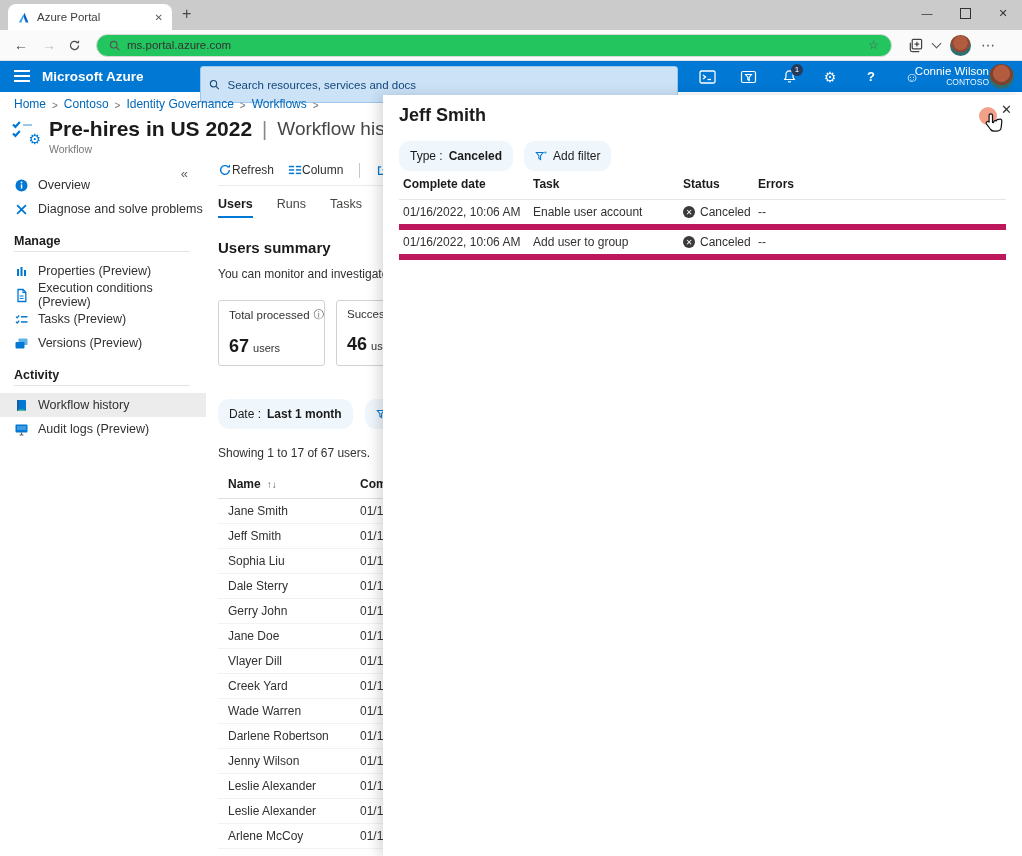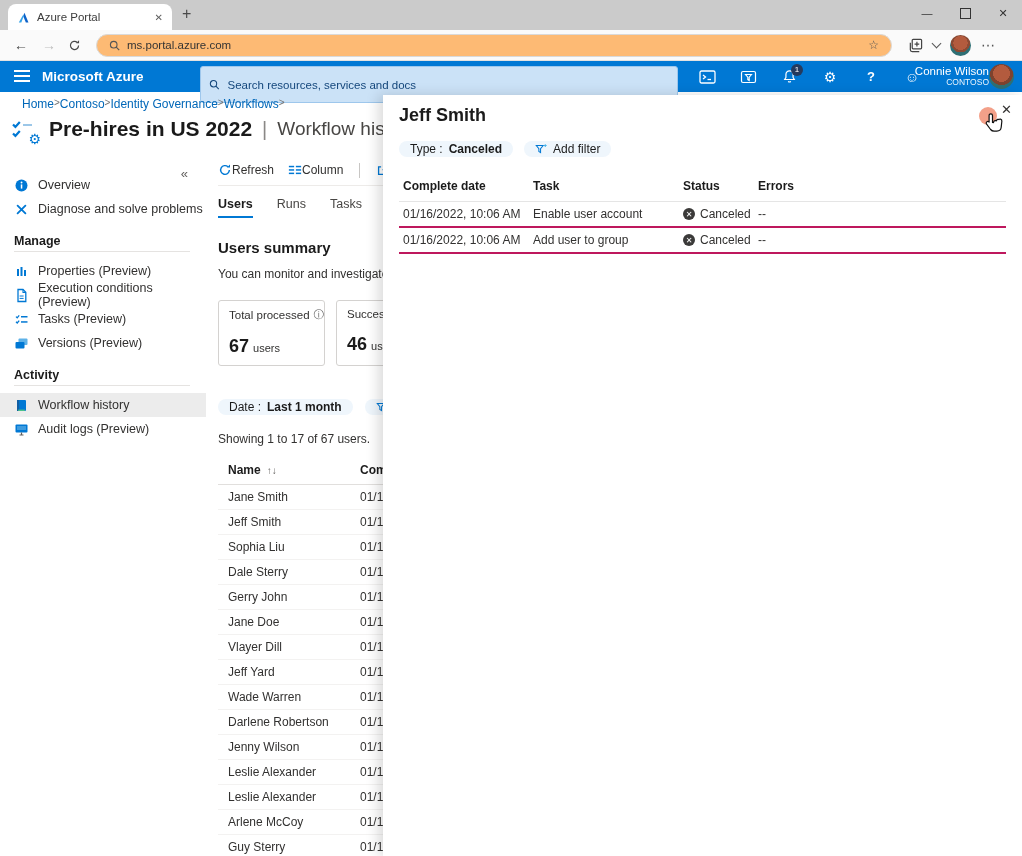--- a/index.html
+++ b/index.html
@@ -15,21 +15,21 @@
   .tab-close{margin-left:auto;font-size:10px;color:#5f5f5f;cursor:pointer}
   .newtab{position:absolute;left:182px;top:5px;font-size:16px;color:#4a4a4a;cursor:pointer}
   .winctl{position:absolute;top:0;right:0;height:26px;display:flex}
   .winbtn{width:38px;display:flex;align-items:center;justify-content:center;font-size:11px;color:#333;cursor:pointer}
   .maxbox{width:9px;height:9px;border:1.2px solid #333}
 
   .addressbar{position:absolute;left:0;top:30px;right:0;height:31px;background:#fafafa;
        border-bottom:1px solid #e2e2e2;display:flex;align-items:center;padding:0 12px;gap:10px;box-sizing:border-box}
   .nav-ic{font-size:14px;color:#474747;width:18px;text-align:center;cursor:pointer}
   .nav-ic.disabled{color:#bdbdbd}
-  .urlbox{width:796px;height:23px;background:#fdba74;border:1px solid #d9d9d9;border-radius:12px;
+  .urlbox{width:796px;height:23px;background:#22c55e;border:1px solid #d9d9d9;border-radius:12px;
        display:flex;align-items:center;gap:7px;padding:0 12px;font-size:11.5px;color:#333;box-sizing:border-box}
   .url-star{margin-left:auto;font-size:12px;color:#555;cursor:pointer}
   .abar-right{display:flex;align-items:center;gap:10px;margin-left:6px}
   .chev{width:6px;height:6px;border-right:1.4px solid #555;border-bottom:1.4px solid #555;
        transform:rotate(45deg);margin-top:-3px}
   .b-avatar{width:21px;height:21px;border-radius:50%;
        background:radial-gradient(circle at 50% 38%,#b35b3e 0 42%,#8a4a34 43% 56%,#2e6f74 57%)}
   .ellipsis{font-size:14px;color:#555;cursor:pointer}
 
   
@@ -49,21 +49,21 @@
   .badge{position:absolute;top:-4px;right:-5px;width:12px;height:12px;border-radius:50%;
        background:#243a5e;color:#fff;font-size:8px;display:flex;align-items:center;justify-content:center}
   .az-user{position:absolute;right:8px;top:3px;display:flex;align-items:center;gap:0;cursor:pointer}
   .az-user-text{text-align:right;line-height:1.15}
   .az-user-name{font-size:11.5px;font-weight:400}
   .az-user-org{font-size:8.5px;opacity:.92}
   .az-avatar{width:25px;height:25px;border-radius:50%;
        background:radial-gradient(circle at 50% 38%,#b35b3e 0 42%,#7e422e 43% 58%,#2e6f74 59%)}
 
   
-  .breadcrumb{position:absolute;left:22px;top:97px;font-size:12px;display:flex;align-items:flex-start}
+  .breadcrumb{position:absolute;left:14px;top:97px;font-size:12px;display:flex;gap:6px;align-items:flex-end}
   .crumb{color:#0067b8;cursor:pointer}
   .crumb-sep{color:#737373;font-size:10px}
   .titlebar{position:absolute;left:10px;top:117px;display:flex;gap:9px}
   .wf-icon{position:relative;width:30px;height:30px;flex:0 0 30px}
   .wf-gear{position:absolute;right:-1px;bottom:1px;color:#0078d4;font-size:14px;line-height:1}
   .title-line{display:flex;align-items:center;gap:10px}
   .page-title{font-size:21px;font-weight:700;color:#1a1a1a}
   .page-sep{font-size:20px;color:#8a8886;font-weight:300}
   .page-view{font-size:19px;color:#484644}
   .page-type{font-size:10.5px;color:#797775;margin-top:2px}
@@ -92,44 +92,44 @@
   .summary-d{font-size:12px;margin-top:11px;white-space:nowrap;width:600px}
   .cards{display:flex;gap:11px;margin-top:19px}
   .card{width:85px;border:1px solid #d4d2d0;border-radius:3px;padding:7px 10px 8px;background:#fff}
   .card-l{font-size:11.5px;display:flex;gap:4px;align-items:center;white-space:nowrap}
   .info-ic{font-size:10.5px;color:#616161}
   .card-v{margin-top:14px;display:flex;align-items:baseline;gap:4px}
   .card-num{font-size:18px;font-weight:600;color:#1b1b1b}
   .card-unit{font-size:11px}
   .pills{display:flex;gap:12px;margin-top:33px}
   .pill{display:inline-flex;align-items:center;gap:6px;background:#eff6fc;border-radius:11px;
-       height:16px;padding:0 11px;font-size:12px;color:#1b1b1b;white-space:nowrap;cursor:pointer}
+       height:30px;padding:0 11px;font-size:12px;color:#1b1b1b;white-space:nowrap;cursor:pointer}
   .pill b{font-weight:700}
   .showing{font-size:12px;margin-top:17px}
   .utable{margin-top:11px;width:600px}
   .uhead{display:grid;grid-template-columns:132px 1fr;padding:6px 0 7px 10px;font-size:12px;
        font-weight:700;color:#1b1b1b;border-bottom:1px solid #e1dfdd}
   .sort{font-size:10px;color:#605e5c;margin-left:6px;font-weight:400}
   .urow{display:grid;grid-template-columns:132px 1fr;height:24px;align-items:center;
        padding-left:10px;font-size:12px;color:#323130;border-bottom:1px solid #f3f2f1;cursor:pointer}
 
   
   .panel{position:absolute;left:383px;top:95px;right:0;bottom:0;background:#fff;z-index:5;
        box-shadow:-5px 0 12px rgba(0,0,0,.14);padding:10px 16px 0;box-sizing:border-box}
   .panel-title{font-size:18px;font-weight:700;color:#1b1b1b}
   .panel-close{position:absolute;top:7px;right:10px;font-size:13px;color:#323130;cursor:pointer;font-weight:300}
   .click-dot{position:absolute;top:12px;right:25px;width:18px;height:18px;border-radius:50%;
        background:#f29b83;opacity:.95}
   .cursor-hand{position:absolute;top:17px;right:19px}
   .panel-pills{display:flex;gap:11px;margin-top:15px}
-  .ptable{margin-top:16px}
+  .ptable{}
   .phead{display:grid;grid-template-columns:130px 150px 75px 1fr;padding:6px 0 8px 4px;
        font-size:12px;font-weight:700;color:#1b1b1b;border-bottom:1px solid #e5e5e5}
   .prow{display:grid;grid-template-columns:130px 150px 75px 1fr;height:24px;align-items:center;
-       padding-left:4px;font-size:12px;border-bottom:2px solid #be185d}
+       padding-left:4px;font-size:12px;border-bottom:6px solid #be185d}
   .status-cell{display:flex;align-items:center}
   .cancel-ic{display:inline-flex;width:12px;height:12px;border-radius:50%;background:#3b3a39;
        color:#fff;font-size:8px;align-items:center;justify-content:center;margin-right:5px;flex:0 0 12px}
 </style>
 </head>
 <body>
 
 <div class="tabstrip">
   <div class="tab">
     <span>
@@ -247,20 +247,21 @@
         <path d="M3 16.5l2.4 2.4L9.8 14" stroke="#0078d4" stroke-width="2.2" fill="none"></path>
       </svg>
     <span class="wf-gear">⚙</span>
   </span>
   <span>
     <span class="title-line">
       <span class="page-title">Pre-hires in US 2022</span>
       <span class="page-sep">|</span>
       <span class="page-view">Workflow history</span>
     </span>
+    <div class="page-type">Workflow</div>
   </span>
 </div>
 
 <div class="sidebar">
   <span class="collapse">«</span>
   <div class="side-list">
     <div class="sideitem">
       <span class="sicon">
           <svg width="15" height="15" viewBox="0 0 15 15">
             <circle cx="7.5" cy="7.5" r="6" fill="#0078d4"></circle>
@@ -466,21 +467,21 @@
           <span>Jane Doe</span>
           <span>01/16/2022</span>
         </div>
 
         <div class="urow">
           <span>Vlayer Dill</span>
           <span>01/16/2022</span>
         </div>
 
         <div class="urow">
-          <span>Jeff Yard</span>
+          <span>Creek Yard</span>
           <span>01/16/2022</span>
         </div>
 
         <div class="urow">
           <span>Wade Warren</span>
           <span>01/16/2022</span>
         </div>
 
         <div class="urow">
           <span>Darlene Robertson</span>

